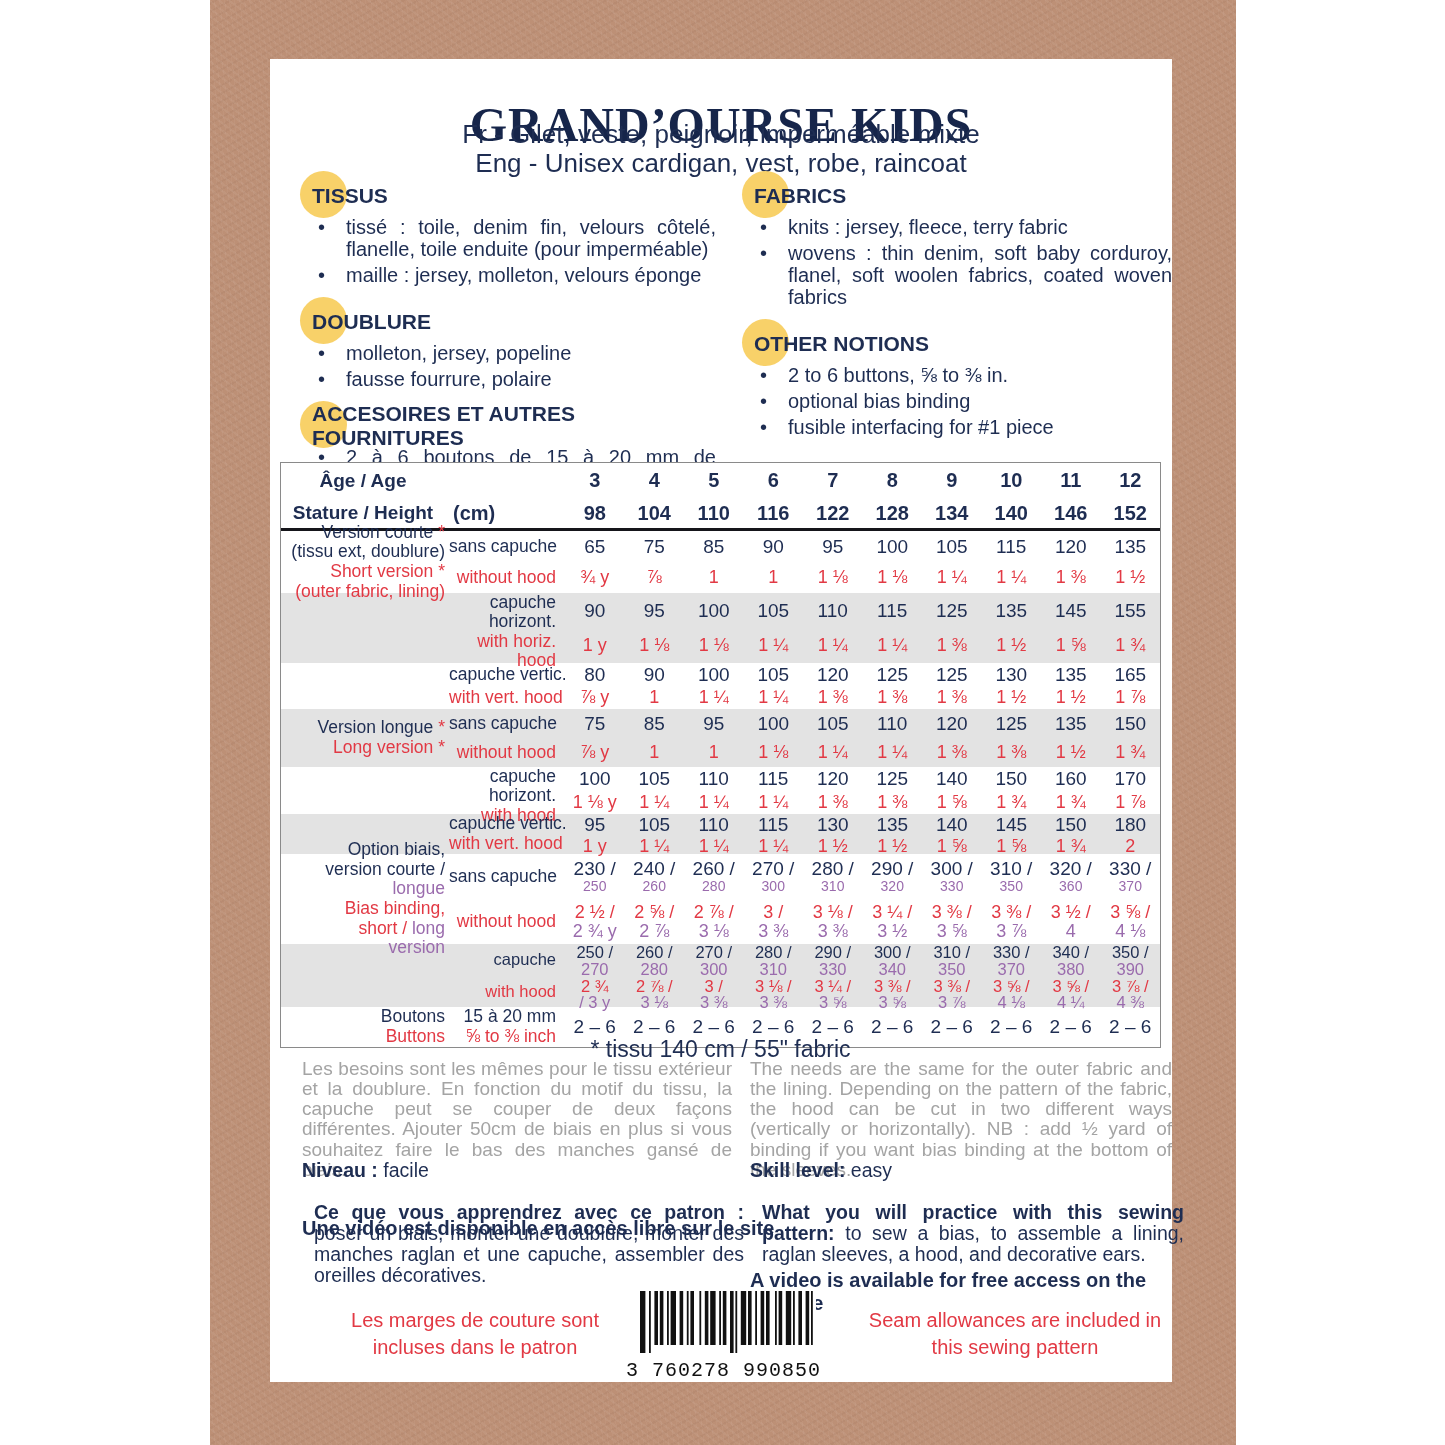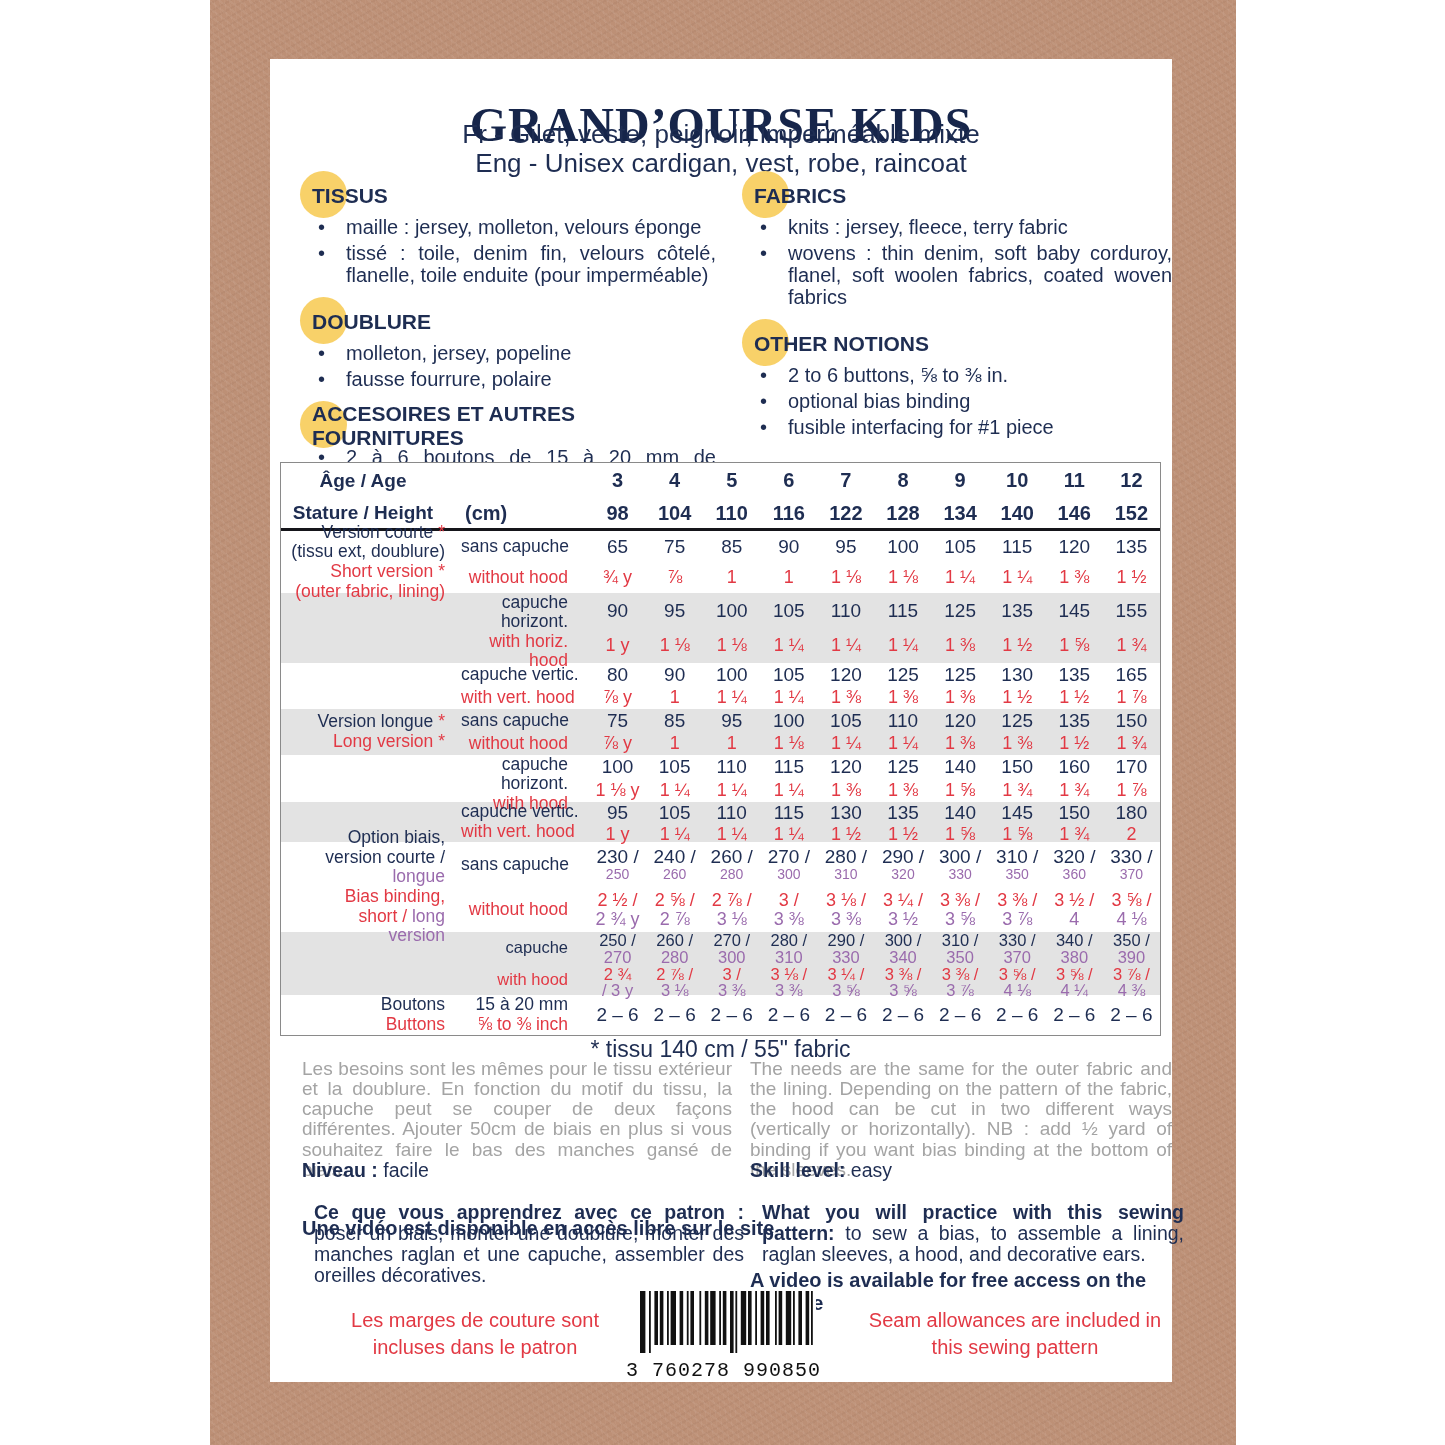--- a/index.html
+++ b/index.html
@@ -39,21 +39,21 @@
   .shead .circ{position:absolute;left:-12px;top:-10px;width:47px;height:47px;border-radius:50%;
     background:var(--yellow);z-index:0;}
   .shead h3{position:relative;z-index:1;margin:0;font-size:21px;font-weight:700;color:var(--navy);}
   .blist{list-style:none;margin:5px 0 0 0;padding:0;}
   .blist li{position:relative;padding-left:34px;margin-bottom:4px;font-size:20px;line-height:1.1;
     text-align:justify;color:var(--navy);}
   .blist li::before{content:"•";position:absolute;left:6px;top:0;}
 
   
   .size-table{position:absolute;left:10px;top:403px;width:881px;border:1px solid #8a8a8a;background:#fff;}
-  .trow{display:flex;align-items:stretch;gap:12px;}
+  .trow{display:flex;align-items:stretch;}
   .trow.shade{background:var(--shade);}
   .cell{box-sizing:border-box;}
   .lbl{width:168px;display:flex;flex-direction:column;justify-content:center;
     text-align:right;padding-right:4px;font-size:17.5px;line-height:1.12;}
   .sub{width:116px;display:flex;flex-direction:column;text-align:right;padding-right:9px;
     font-size:17.5px;line-height:1.1;}
   .half{flex:1;display:flex;flex-direction:column;justify-content:center;}
   .vals{flex:1;display:flex;}
   .vcell{flex:1;display:flex;flex-direction:column;text-align:center;min-width:0;}
   .vcell.single{justify-content:center;}
@@ -99,22 +99,22 @@
   <div class="sub2">Eng - Unisex cardigan, vest, robe, raincoat</div>
 
   <div class="cols">
     <div class="col-l" id="col-left">
     <div class="section">
       <div class="shead">
         <span class="circ"></span>
         <h3>TISSUS</h3>
       </div>
       <ul class="blist">
-        <li>maille : jersey, molleton, velours éponge</li>
-            <li>tissé : toile, denim fin, velours côtelé, flanelle, toile enduite (pour imperméable)</li>
+        <li>tissé : toile, denim fin, velours côtelé, flanelle, toile enduite (pour imperméable)</li>
+            <li>maille : jersey, molleton, velours éponge</li>
       </ul>
     </div>
     <div class="section">
       <div class="shead">
         <span class="circ"></span>
         <h3>DOUBLURE</h3>
       </div>
       <ul class="blist">
         <li>molleton, jersey, popeline</li>
             <li>fausse fourrure, polaire</li>
@@ -514,21 +514,21 @@
           <div class="vcell">
             <div class="half">
               <div class="ln cm">165</div>
             </div>
             <div class="half">
               <div class="ln yd">1 ⅞</div>
             </div>
           </div>
         </div>
   </div>
-  <div class="trow shade" style="height:46px">
+  <div class="trow shade" style="height:58px">
     <div class="cell lbl">
           <div class="ln"><span class="c-navy">Version longue </span><span class="c-red">*</span></div>
           <div class="ln"><span class="c-red">Long version *</span></div>
         </div>
     <div class="cell sub">
       <div class="half">
             <div class="ln"><span class="c-navy">sans capuche</span></div>
           </div>
       <div class="half">
             <div class="ln"><span class="c-red">without hood</span></div>

